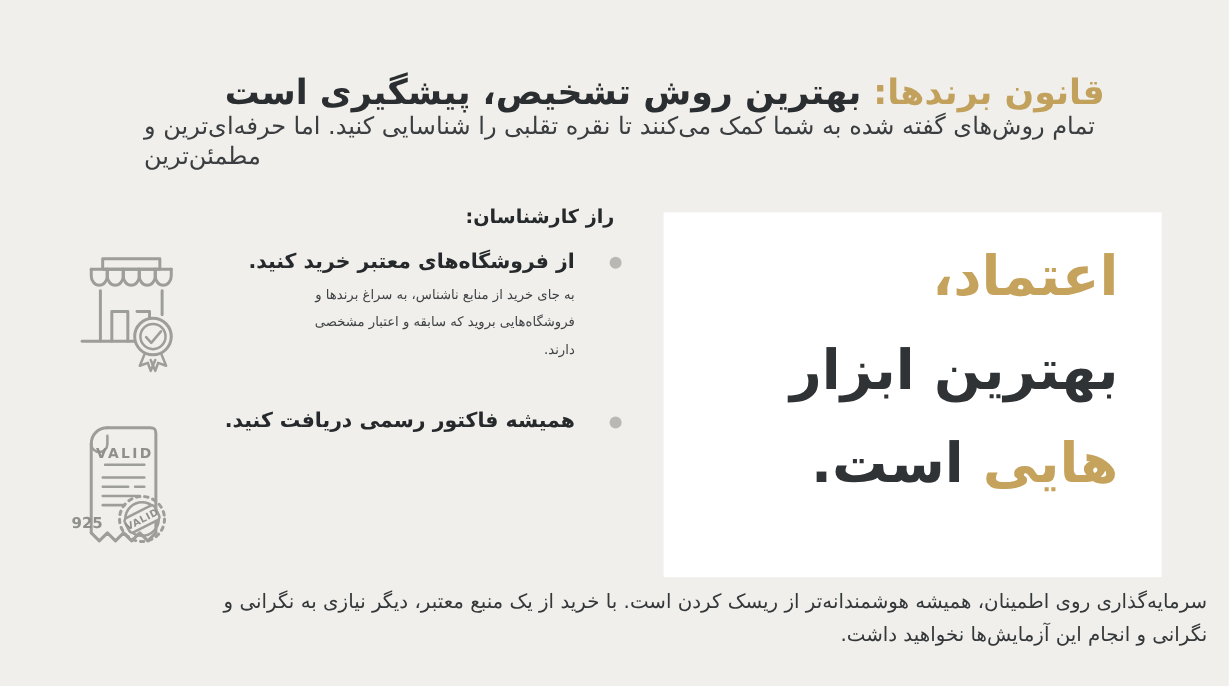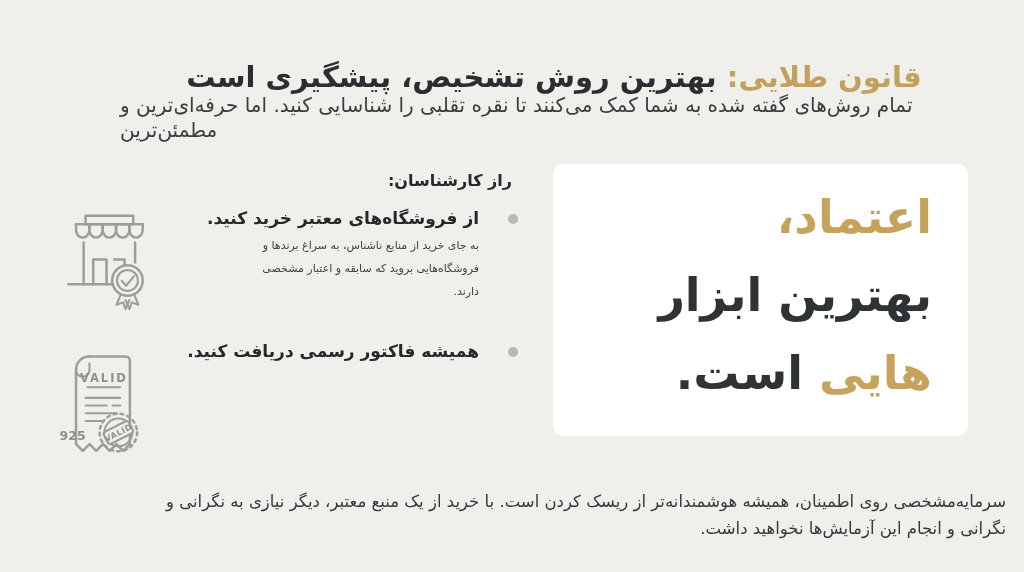--- a/index.html
+++ b/index.html
@@ -51,43 +51,43 @@
     margin:0;font-size:11px;line-height:23px;color:#3f4244;
   }
   
   .icon-store{position:absolute;left:57px;top:208px;}
   .icon-receipt{position:absolute;left:49px;top:344px;}
   .lineart{stroke:#9d9d99;stroke-width:2.6;fill:none;stroke-linecap:round;stroke-linejoin:round;}
   .lineart-thin{stroke:#9d9d99;stroke-width:2.2;fill:none;stroke-linecap:round;stroke-linejoin:round;}
   .icon-label{fill:#8f8f8b;font-weight:700;font-family:"DejaVu Sans","Liberation Sans",sans-serif;}
   
   .card{
-    position:absolute;left:553px;top:164px;width:415px;height:272px;
-    background:#ffffff;border-radius:10px;
+    position:absolute;left:553px;top:177px;width:415px;height:304px;
+    background:#ffffff;border-radius:0;
   }
   .card-text{
     position:absolute;top:14px;right:36px;left:14px;
     text-align:right;
     font-size:46px;font-weight:800;line-height:78px;
     color:#2f3335;letter-spacing:0;
   }
   .card-text .gold{color:#c6a35c;}
   
   .footer{
     position:absolute;top:488px;right:18px;left:120px;margin:0;
     text-align:right;
     font-size:16.5px;line-height:27px;color:#35383a;
   }
 </style>
 </head>
 <body>
 
 <div class="slide">
 
-  <h1 class="title"><span class="gold">قانون طلایی:</span><span> بهترین روش تشخیص، پیشگیری است</span></h1>
+  <h1 class="title"><span class="gold">قانون برندها:</span><span> بهترین روش تشخیص، پیشگیری است</span></h1>
 
   <p class="subtitle"><span>تمام روش‌های گفته شده به شما کمک می‌کنند تا نقره تقلبی را شناسایی کنید. اما حرفه‌ای‌ترین و مطمئن‌ترین</span><br></p>
 
   <h2 class="experts-heading">راز کارشناسان:</h2>
 
   <div class="bullet-item item-1">
     <span class="bullet-dot"></span>
     <div class="bullet-texts">
       <p class="bullet-title">از فروشگاه‌های معتبر خرید کنید.</p>
       <p class="bullet-body">به جای خرید از منابع ناشناس، به سراغ برندها و فروشگاه‌هایی بروید که سابقه و اعتبار مشخصی دارند.</p>
@@ -145,15 +145,15 @@
   </svg>
 
   <div class="card">
     <div class="card-text">
       <div><span class="gold">اعتماد،</span></div>
       <div>بهترین ابزار</div>
       <div><span class="gold">هایی</span><span> است.</span></div>
     </div>
   </div>
 
-  <p class="footer"><span>سرمایه‌مشخصی روی اطمینان، همیشه هوشمندانه‌تر از ریسک کردن است. با خرید از یک منبع معتبر، دیگر نیازی به نگرانی و</span><br><span>نگرانی و انجام این آزمایش‌ها نخواهید داشت.</span></p>
+  <p class="footer"><span>سرمایه‌گذاری روی اطمینان، همیشه هوشمندانه‌تر از ریسک کردن است. با خرید از یک منبع معتبر، دیگر نیازی به نگرانی و</span><br><span>نگرانی و انجام این آزمایش‌ها نخواهید داشت.</span></p>
 
 </div>
 
 </body></html>

